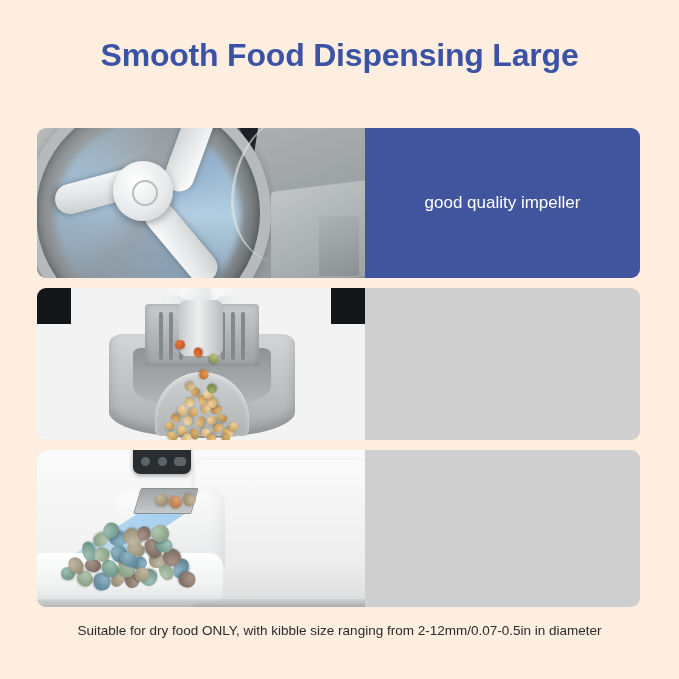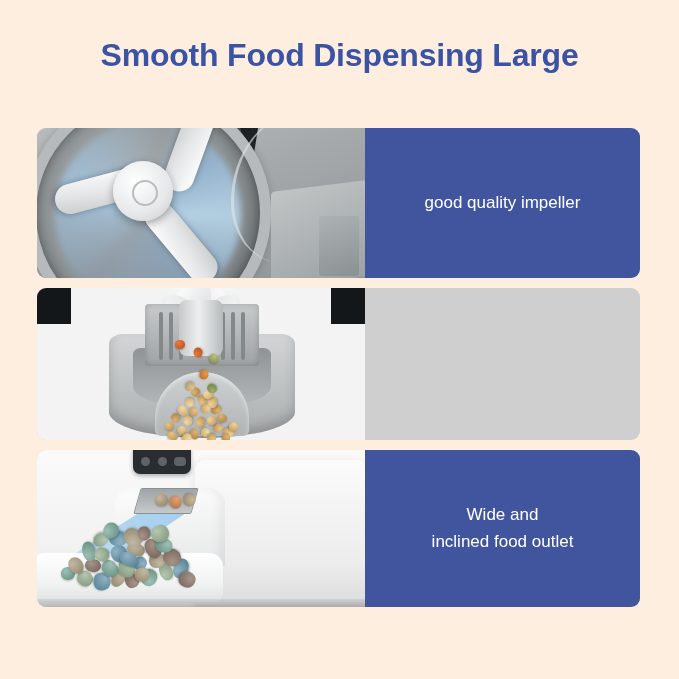--- a/index.html
+++ b/index.html
@@ -30,21 +30,21 @@
   }
   .card.c2 { height:152px; }
   .card.c3 { height:157px; }
 
   .photo { position:relative; width:328px; height:100%; overflow:hidden; background:#d6d6d6; }
   .caption {
     flex:1; background:#41559f; display:flex; align-items:center;
     justify-content:center; text-align:center; padding:6px 10px;
   }
   .caption-text {
-    color:#ffffff; font-size:17px; line-height:1.55; white-space:pre-line;
+    color:#ffffff; font-size:17px; line-height:1.55; white-space:pre-line;text-align:right;
   }
 
   
   .p1 { background:linear-gradient(160deg,#b9bcbd 0%,#a7abad 40%,#8e9395 100%); }
   .p1 .dark-top {
     position:absolute; left:96px; top:-6px; width:120px; height:76px;
     background:linear-gradient(180deg,#1a1d20 0%,#2b3136 70%,#3c4247 100%);
     transform:skewX(-9deg); border-radius:0 0 8px 6px;
   }
   .p1 .dark-top2 {
@@ -347,21 +347,18 @@
             <div class="kb" style="left: 92px; top: 2px; width: 18px; height: 17px; background: radial-gradient(circle at 35% 30%, rgb(182, 199, 176), rgb(122, 148, 121)); transform: rotate(346deg); box-shadow: rgba(0, 0, 0, 0.25) 0px 1px 2px;"></div>
             <div class="kb" style="left: 60px; top: 30px; width: 20px; height: 13px; background: radial-gradient(circle at 35% 30%, rgb(143, 179, 196), rgb(79, 122, 141)); transform: rotate(27deg); box-shadow: rgba(0, 0, 0, 0.25) 0px 1px 2px;"></div>
             <div class="kb" style="left: 76px; top: 44px; width: 14px; height: 15px; background: radial-gradient(circle at 35% 30%, rgb(194, 185, 164), rgb(142, 132, 108)); transform: rotate(68deg); box-shadow: rgba(0, 0, 0, 0.25) 0px 1px 2px;"></div>
             <div class="kb" style="left: 120px; top: 48px; width: 16px; height: 17px; background: radial-gradient(circle at 35% 30%, rgb(168, 149, 138), rgb(111, 95, 86)); transform: rotate(109deg); box-shadow: rgba(0, 0, 0, 0.25) 0px 1px 2px;"></div>
           </div>
         <div class="base-shadow"></div>
       <div style="position: absolute; left: 118px; top: 44px; width: 13px; height: 12px; border-radius: 46%; background: radial-gradient(circle at 35% 30%, rgb(201, 183, 155), rgb(145, 127, 99)); transform: rotate(0deg); box-shadow: rgba(0, 0, 0, 0.25) 0px 1px 2px;"></div>
           <div style="position: absolute; left: 132px; top: 46px; width: 13px; height: 12px; border-radius: 46%; background: radial-gradient(circle at 35% 30%, rgb(224, 161, 115), rgb(168, 111, 67)); transform: rotate(61deg); box-shadow: rgba(0, 0, 0, 0.25) 0px 1px 2px;"></div>
           <div style="position: absolute; left: 146px; top: 44px; width: 13px; height: 12px; border-radius: 46%; background: radial-gradient(circle at 35% 30%, rgb(201, 183, 155), rgb(145, 127, 99)); transform: rotate(122deg); box-shadow: rgba(0, 0, 0, 0.25) 0px 1px 2px;"></div>
         </div>
-      <div class="caption">
-        <div class="caption-text">Wide and
-inclined food outlet</div>
-      </div>
     </div>
 
   </div>
 
+  <div class="footer">Suitable for dry food ONLY, with kibble size ranging from 2-12mm/0.07-0.5in in diameter</div>
 </div>
 
 </body></html>

